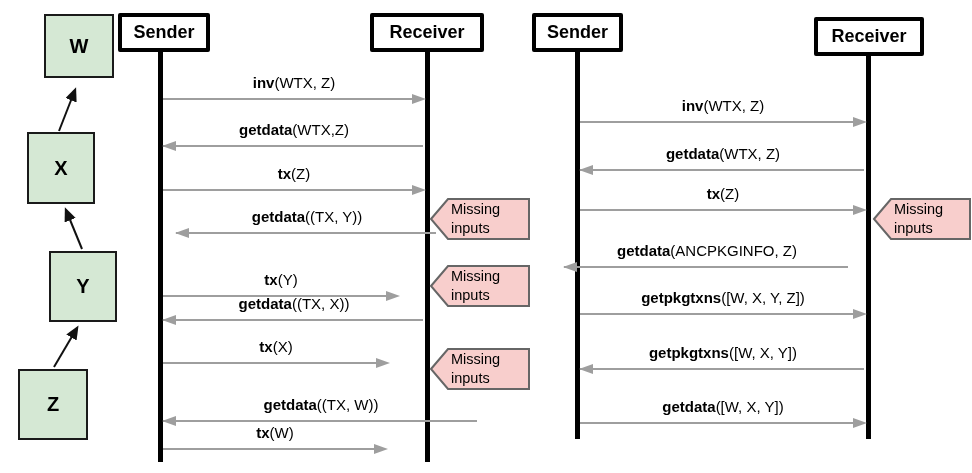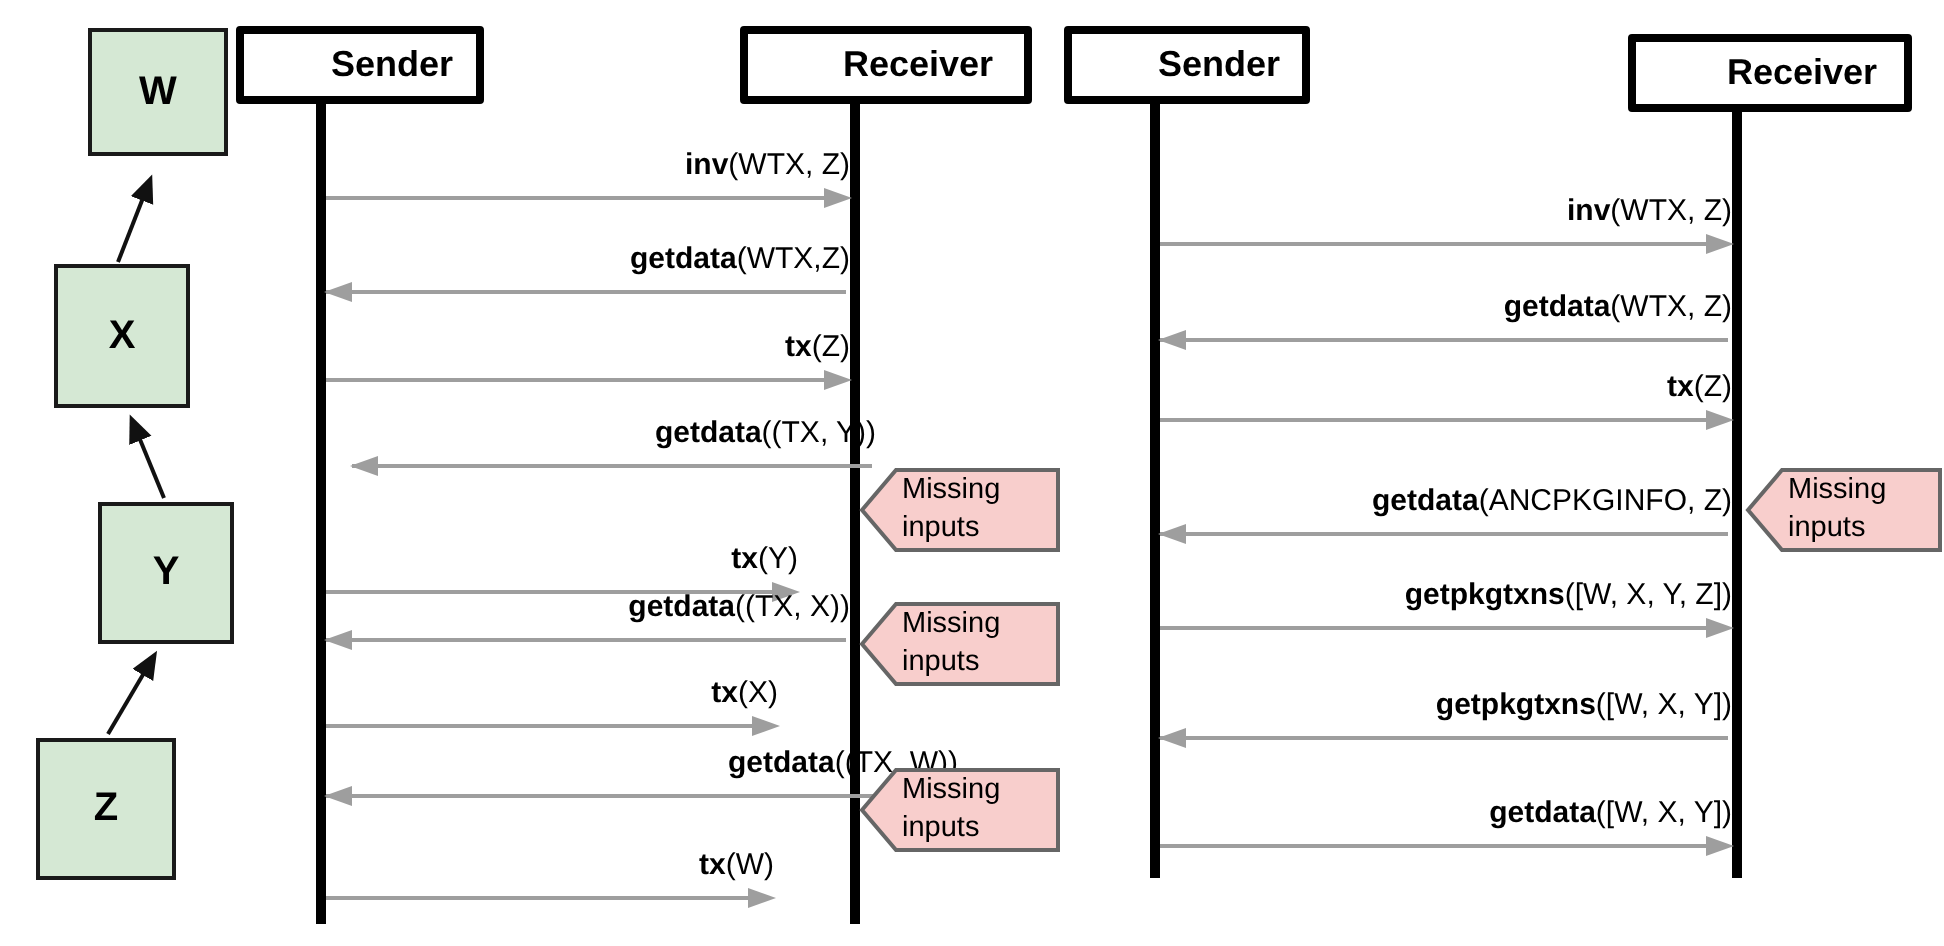--- a/index.html
+++ b/index.html
@@ -15,47 +15,46 @@
     display:flex;align-items:center;justify-content:center;
     font-size:20px;font-weight:700;box-sizing:border-box;
   }
   .chain-arrows{position:absolute;left:0;top:0;}
   .chain-arrows line{stroke:#111;stroke-width:2;}
   
   .actor{
     position:absolute;background:#fff;border:4px solid var(--actor-border,#000);
     height:31px;line-height:31px;text-align:center;font-size:18px;font-weight:700;
     border-radius:2px;
-    padding-left:32px;
   }
   
   .lifeline{position:absolute;width:5px;background:var(--lifeline-color,#000);}
   
   .msg{position:absolute;}
   .msg-label{
-    text-align:right;font-size:15px;height:21px;line-height:21px;white-space:nowrap;
+    text-align:center;font-size:15px;height:21px;line-height:21px;white-space:nowrap;
   }
   .mname{font-weight:700;}
   .arrow{position:relative;height:12px;}
   .arrow::before{
     content:"";position:absolute;left:0;right:2px;top:5px;height:2px;
     background:var(--arrow-color,#9e9e9e);
   }
   .arrow.right::after{
     content:"";position:absolute;right:-1px;top:1px;width:0;height:0;
     border-left:14px solid var(--arrow-color,#9e9e9e);
     border-top:5px solid transparent;border-bottom:5px solid transparent;
   }
   .arrow.left::after{
     content:"";position:absolute;left:-1px;top:1px;width:0;height:0;
     border-right:14px solid var(--arrow-color,#9e9e9e);
     border-top:5px solid transparent;border-bottom:5px solid transparent;
   }
   
-  .callout{position:absolute;width:102px;height:44px;margin-top:36px;}
+  .callout{position:absolute;width:102px;height:44px;}
   .callout svg{position:absolute;left:0;top:0;}
   .callout polygon{
     fill:var(--callout-fill,#f8cecc);stroke:var(--callout-border,#666);stroke-width:2;
   }
   .callout-text{
     position:absolute;left:22px;top:3px;width:70px;
     font-size:14.5px;line-height:19px;
   }
 </style>
 </head>
@@ -114,21 +113,21 @@
     <div class="arrow right"></div>
   </div>
   <div class="msg" style="left:163px;top:293px;width:262px">
     <div class="msg-label"><span class="mname">getdata</span><span>((TX, X))</span></div>
     <div class="arrow left"></div>
   </div>
   <div class="msg" style="left:163px;top:336px;width:226px">
     <div class="msg-label"><span class="mname">tx</span><span>(X)</span></div>
     <div class="arrow right"></div>
   </div>
-  <div class="msg" style="left:163px;top:371px;width:316px">
+  <div class="msg" style="left:163px;top:394px;width:316px">
     <div class="msg-label"><span class="mname">getdata</span><span>((TX, W))</span></div>
     <div class="arrow left"></div>
   </div>
   <div class="msg" style="left:163px;top:422px;width:224px">
     <div class="msg-label"><span class="mname">tx</span><span>(W)</span></div>
     <div class="arrow right"></div>
   </div>
 
   <div class="callout" style="left:429px;top:197px">
     <svg width="102" height="44" viewBox="0 0 102 44">
@@ -160,21 +159,21 @@
     <div class="arrow right"></div>
   </div>
   <div class="msg" style="left:580px;top:143px;width:286px">
     <div class="msg-label"><span class="mname">getdata</span><span>(WTX, Z)</span></div>
     <div class="arrow left"></div>
   </div>
   <div class="msg" style="left:580px;top:183px;width:286px">
     <div class="msg-label"><span class="mname">tx</span><span>(Z)</span></div>
     <div class="arrow right"></div>
   </div>
-  <div class="msg" style="left:580px;top:240px;width:286px">
+  <div class="msg" style="left:564px;top:240px;width:286px">
     <div class="msg-label"><span class="mname">getdata</span><span>(ANCPKGINFO, Z)</span></div>
     <div class="arrow left"></div>
   </div>
   <div class="msg" style="left:580px;top:287px;width:286px">
     <div class="msg-label"><span class="mname">getpkgtxns</span><span>([W, X, Y, Z])</span></div>
     <div class="arrow right"></div>
   </div>
   <div class="msg" style="left:580px;top:342px;width:286px">
     <div class="msg-label"><span class="mname">getpkgtxns</span><span>([W, X, Y])</span></div>
     <div class="arrow left"></div>

